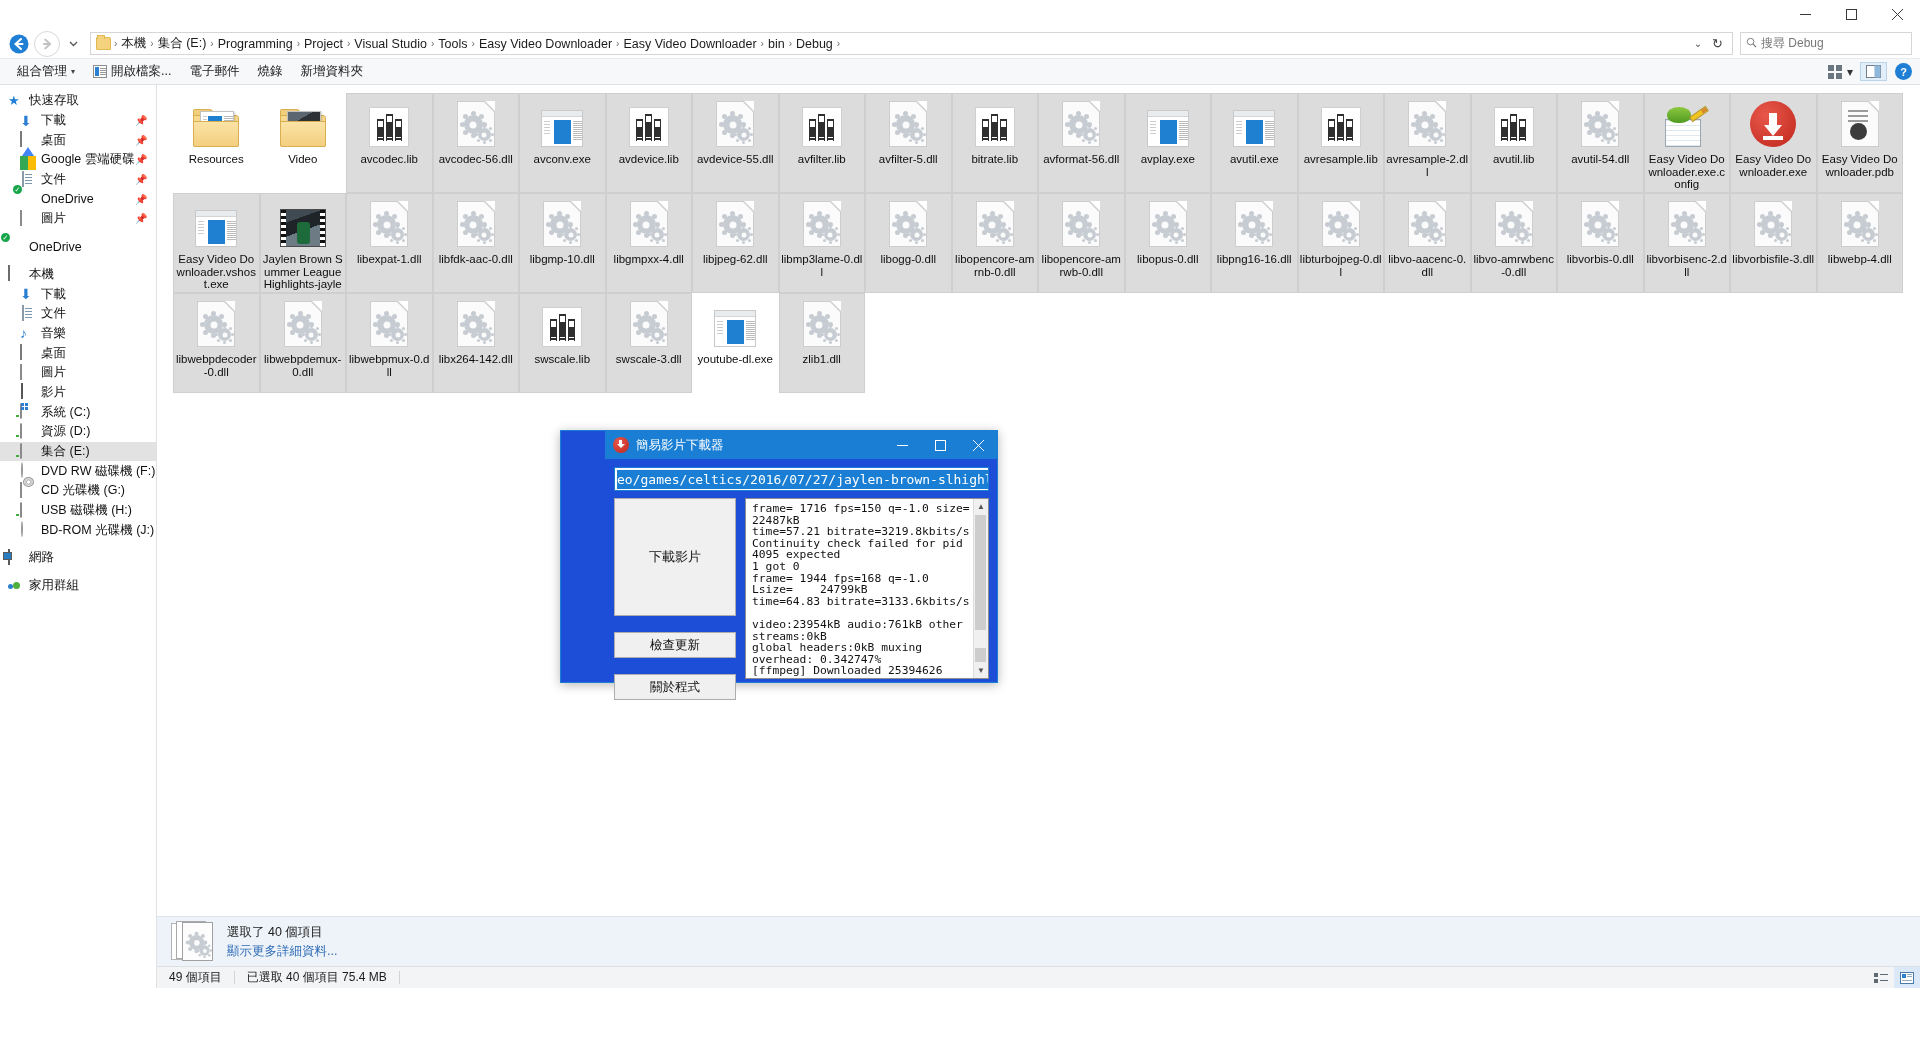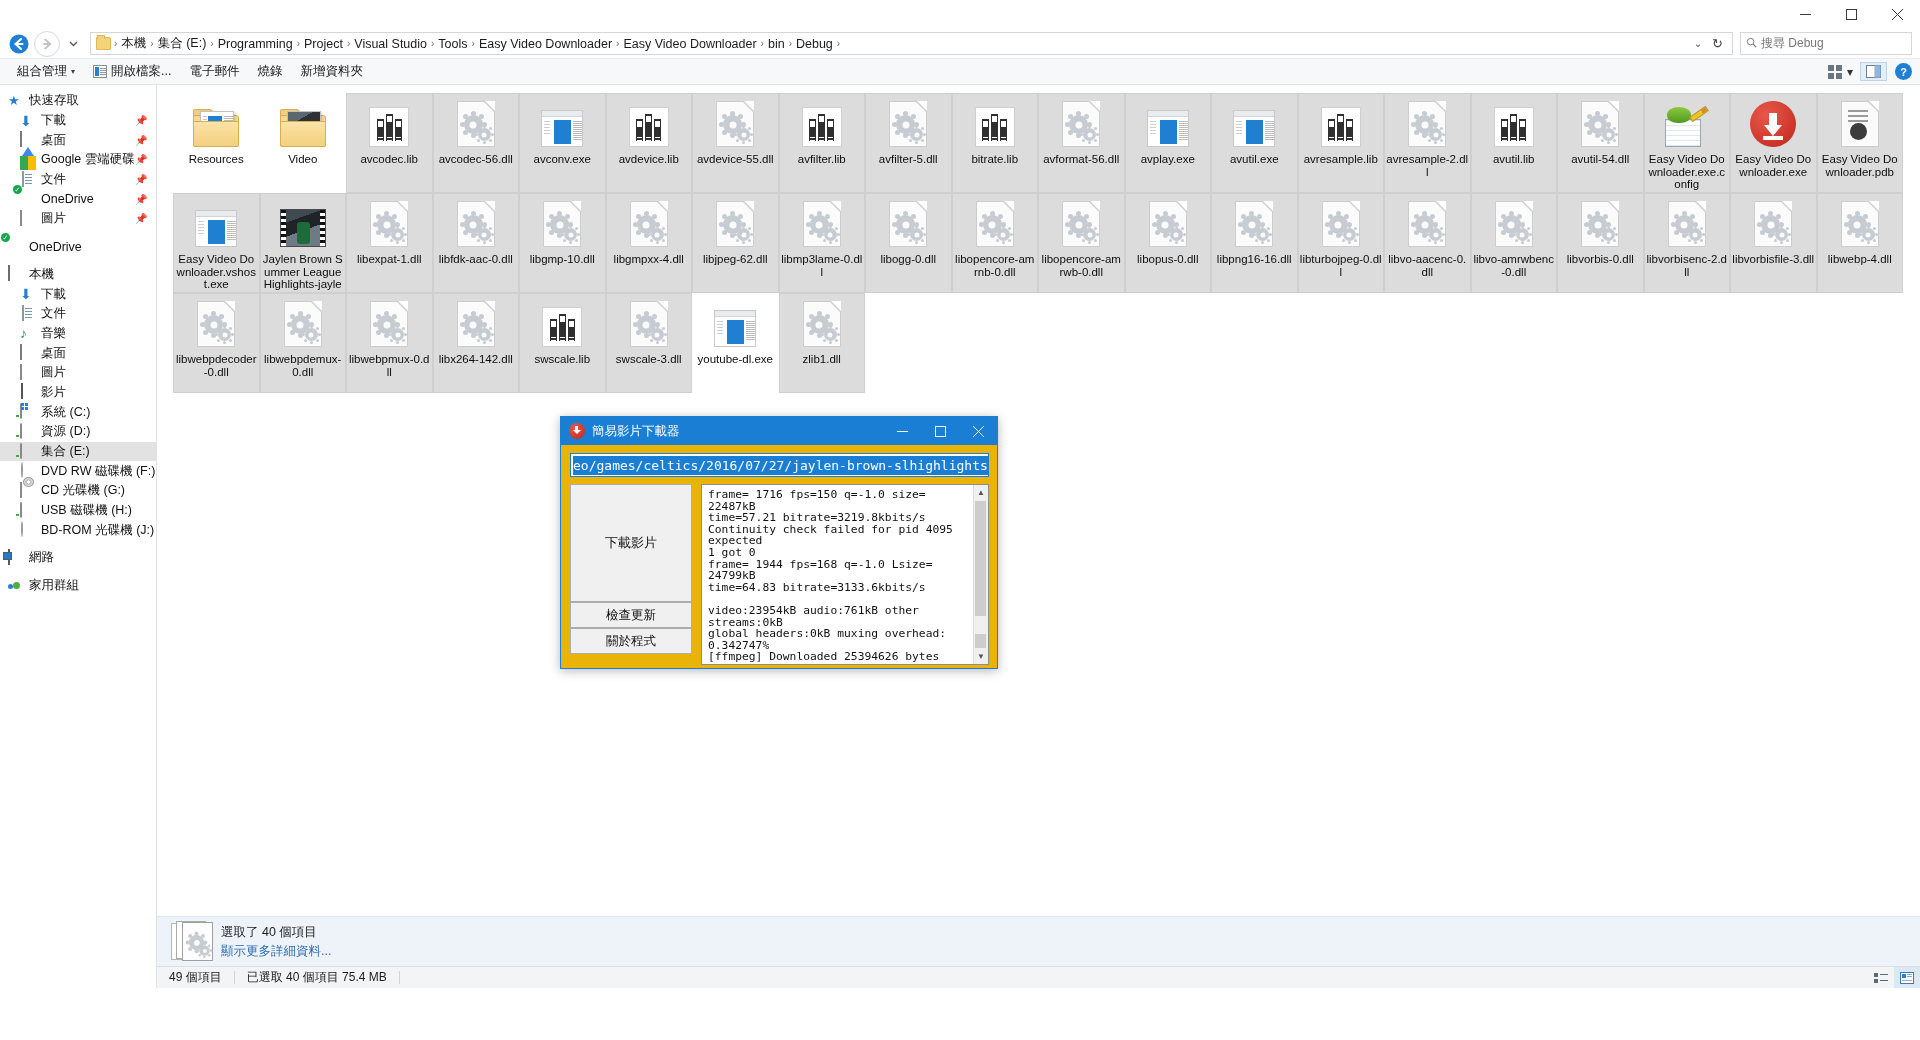--- a/index.html
+++ b/index.html
@@ -251,21 +251,21 @@
   .ic-thumb .g{position:absolute;left:16px;top:12px;width:13px;height:22px;background:#1d6b3a;border-radius:3px;}
 
   .ic-manifest { width:38px;height:46px;background:#fdfdfd;border:1px solid #d2d2d2;position:relative;}
   .ic-manifest:before{content:"";position:absolute;right:-1px;top:-1px;border-left:10px solid transparent;
     border-top:10px solid #fff;filter:drop-shadow(-1px 1px 0 #d2d2d2);}
 
   
   .details {
     position:absolute; left:0; right:0; bottom:22px; height:50px;
     background:#eef3fa; border-top:1px solid #dce4ef;
-    display:flex; align-items:center; padding-left:14px; gap:6px;
+    display:flex; align-items:center; padding-left:14px; gap:12px;
   }
   .det-ico{width:44px;height:42px;position:relative;}
   .det-ico .b1{position:absolute;left:0;top:2px;width:30px;height:37px;background:#fff;border:1px solid #b4b4b4;}
   .det-ico .b2{position:absolute;left:5px;top:0px;width:30px;height:38px;background:#fff;border:1px solid #a9a9a9;}
   .det-ico .b3{position:absolute;left:11px;top:1px;width:31px;height:39px;background:#fdfdfd;border:1px solid #a0a0a0;}
   .det-text .l1{font-size:12.5px;color:#1b1b1b;}
   .det-text .l2{font-size:12.5px;color:#2f6db5;margin-top:2px;}
 
   
   .statusbar {
@@ -274,23 +274,24 @@
     display:flex; align-items:center; font-size:12px; color:#1b1b1b;text-align:right;
   }
   .st-cell { padding:0 12px; display:flex; align-items:center; height:100%; }
   .st-div { width:1px; height:13px; background:#d3d3d3; }
   .statusbar .right { margin-left:auto; display:flex; height:100%; }
   .st-view { width:26px; display:flex; align-items:center; justify-content:center; }
   .st-view.active { background:#dbe8f7; }
 
   
   .dialog {
-    position:absolute; left:560px; top:416px; width:438px; height:253px;
-    background:#eab308; border:1px solid #1a7fd4;
+    position:absolute; left:560px; top:430px; width:438px; height:253px;
+    background:#1d4ed8; border:1px solid #1a7fd4;
     box-shadow:0 2px 10px rgba(0,0,0,.28);
+    padding-left:44px;
   }
   .dlg-title {
     height:28px; background:#1a7fd4; display:flex; align-items:center;
     padding-left:8px; color:#fff; gap:7px;
   }
   .dlg-appico{width:16px;height:16px;border-radius:50%;
     background:radial-gradient(circle at 35% 30%,#e8574b,#c0271b);position:relative;}
   .dlg-appico:before{content:"";position:absolute;left:6px;top:3px;width:3px;height:5px;background:#fff;}
   .dlg-appico:after{content:"";position:absolute;left:4px;top:7px;border-left:4px solid transparent;
     border-right:4px solid transparent;border-top:4px solid #fff;}
@@ -301,21 +302,21 @@
   .dlg-body{padding:8px 8px 8px 9px;}
   .url-input{
     height:24px; border:1px solid #1a7fd4; background:#fff; display:flex; align-items:center;
     padding:0 2px; overflow:hidden;
   }
   .url-input .sel{
     background:#1a7fd4; color:#fff; font-family:"DejaVu Sans Mono","Liberation Mono",monospace;
     font-size:13px; white-space:nowrap; padding:2px 0;
   }
   .dlg-main{display:flex; gap:9px; margin-top:7px;}
-  .dlg-left{width:122px; display:flex; flex-direction:column; gap:0;}
+  .dlg-left{width:122px; display:flex; flex-direction:column; gap:16px;}
   .btn-big{
     height:118px; background:#f0f0f0; border:1px solid #adadad;
     display:flex; align-items:center; justify-content:center; font-size:13px; color:#111;
   }
   .btn-sm{
     height:26px; background:#f0f0f0; border:1px solid #adadad;
     display:flex; align-items:center; justify-content:center; font-size:12.5px; color:#111;
   }
   .logbox{
     flex:1; background:#fff; border:1px solid #8d8d8d; position:relative;

